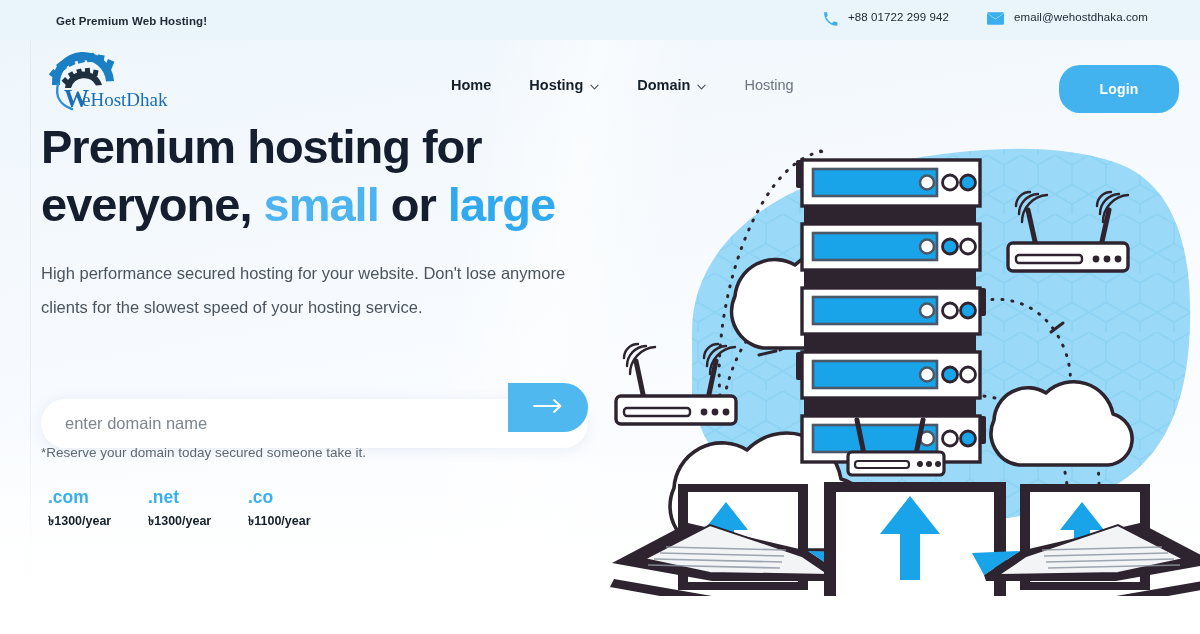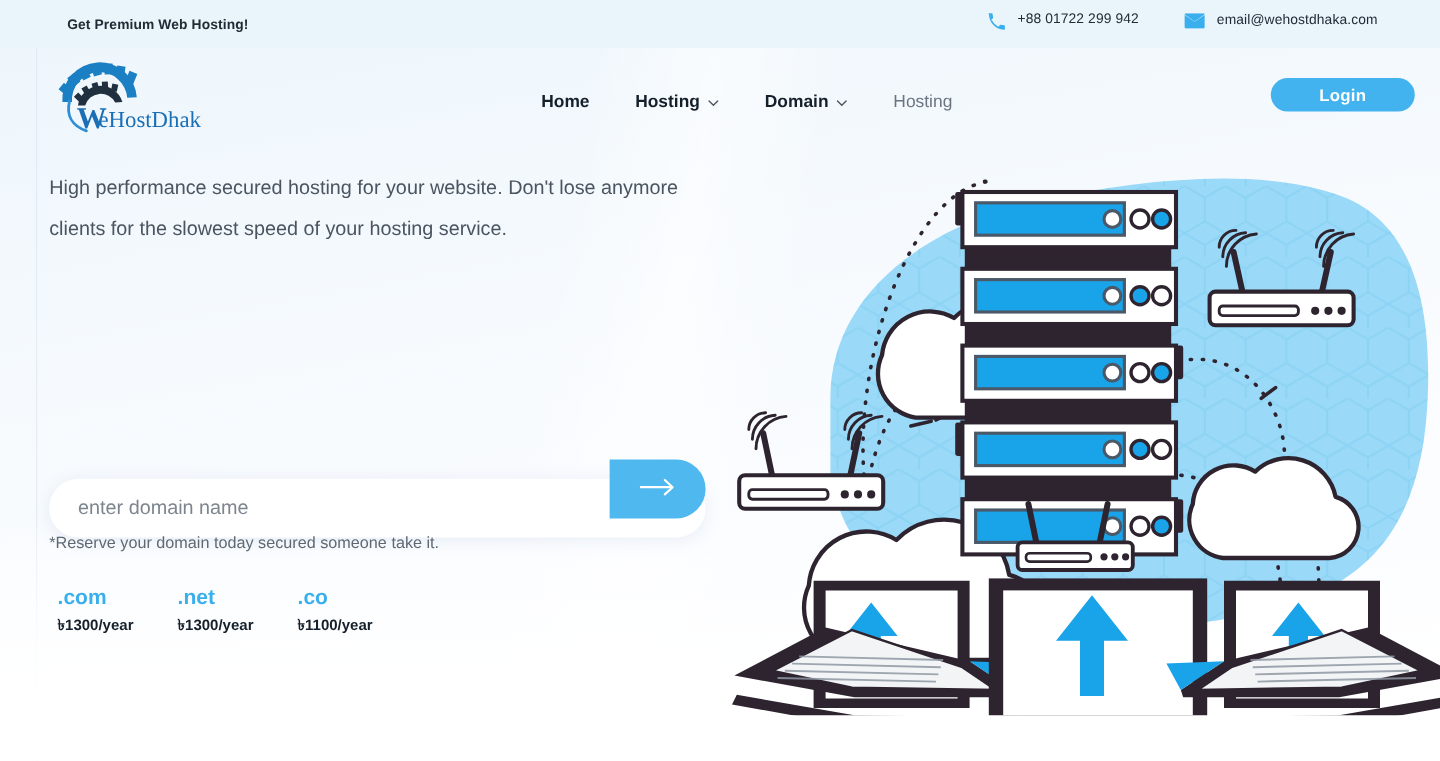--- a/index.html
+++ b/index.html
@@ -59,21 +59,21 @@
   .nav-item {
     display: flex; gap: 7px;
     padding: 0 19px; font-size: 14.5px; color: #15202b; font-weight: bold;
     cursor: pointer; white-space: nowrap;
   }
   .nav-item.muted { color: #6b7480; font-weight: normal; font-size: 14.5px; }
   .chev { width: 9px; height: 6px; display: block; opacity: .75; }
 
   .login-btn {
     position: absolute; right: 21px; top: 65px;
-    width: 120px; height: 28px; border-radius: 21px;
+    width: 120px; height: 48px; border-radius: 21px;
     background: #42b3ef; color: #fff; border: none;
     font-size: 14px; font-weight: bold; font-family: "Liberation Sans", sans-serif;
     cursor: pointer; letter-spacing: .2px;
   }
 
   
   .hero-copy { position: absolute; left: 41px; top: 118px; width: 580px; z-index: 20; }
   .headline {
     font-size: 47px; line-height: 58px; font-weight: bold; color: #141e2e;
     letter-spacing: -1.0px;
@@ -413,20 +413,24 @@
       </span>
     </div>
     <div class="nav-item muted">
       <span>Hosting</span>
     </div>
   </nav>
 
   <button class="login-btn">Login</button>
 
   <div class="hero-copy">
+    <h1 class="headline">
+      <span>Premium hosting for</span><br>
+      <span>everyone, </span><span class="hl-small">small</span><span> or </span><span class="hl-large">large</span>
+    </h1>
     <p class="subtext">High performance secured hosting for your website. Don't lose anymore clients for the slowest speed of your hosting service.</p>
   </div>
 
   <div class="search-wrap">
     <input class="search-input" type="text" placeholder="enter domain name" style="">
     <button class="search-btn">
       <span>
         <svg width="30" height="16" viewBox="0 0 30 16">
           <path d="M1 8 H27" stroke="#ffffff" stroke-width="1.8" stroke-linecap="round"></path>
           <path d="M21 2 L27.5 8 L21 14" fill="none" stroke="#ffffff" stroke-width="1.8" stroke-linecap="round" stroke-linejoin="round"></path>

